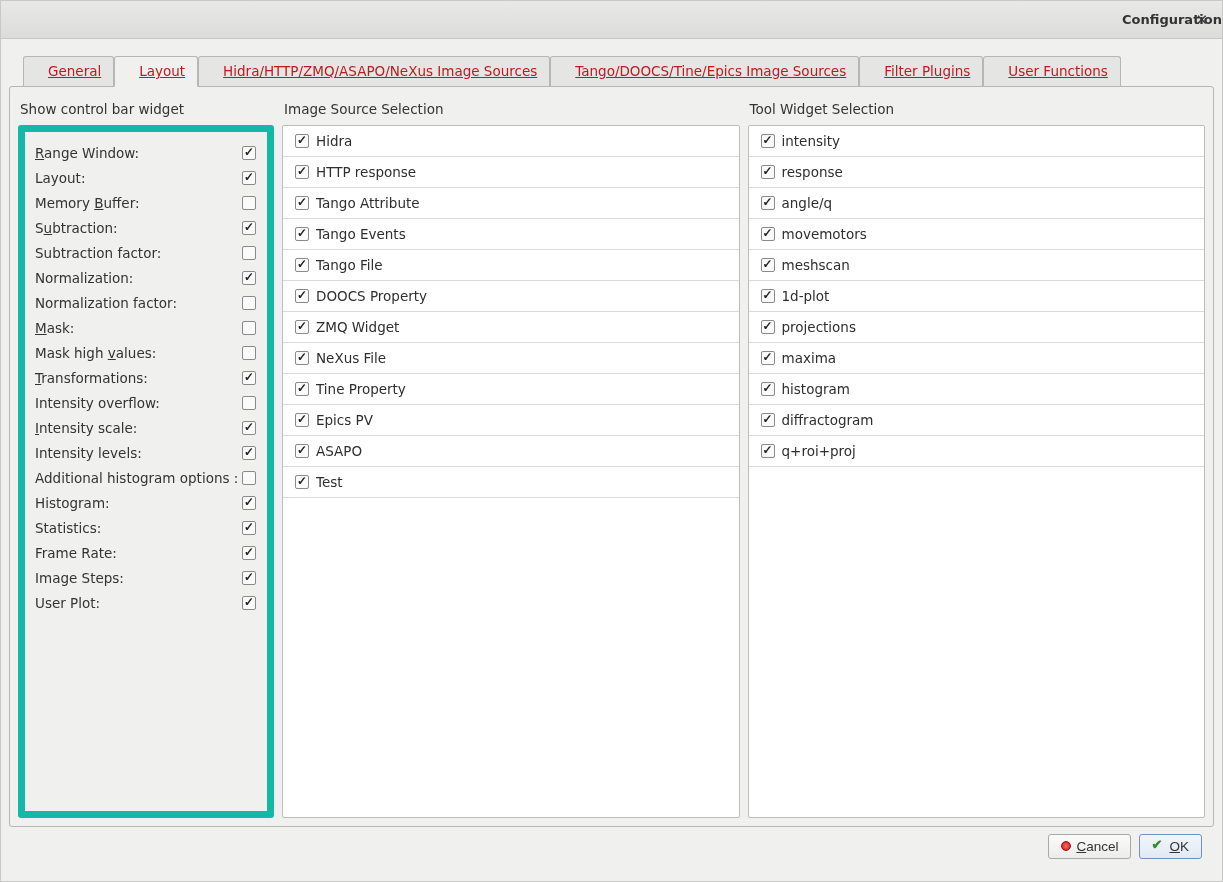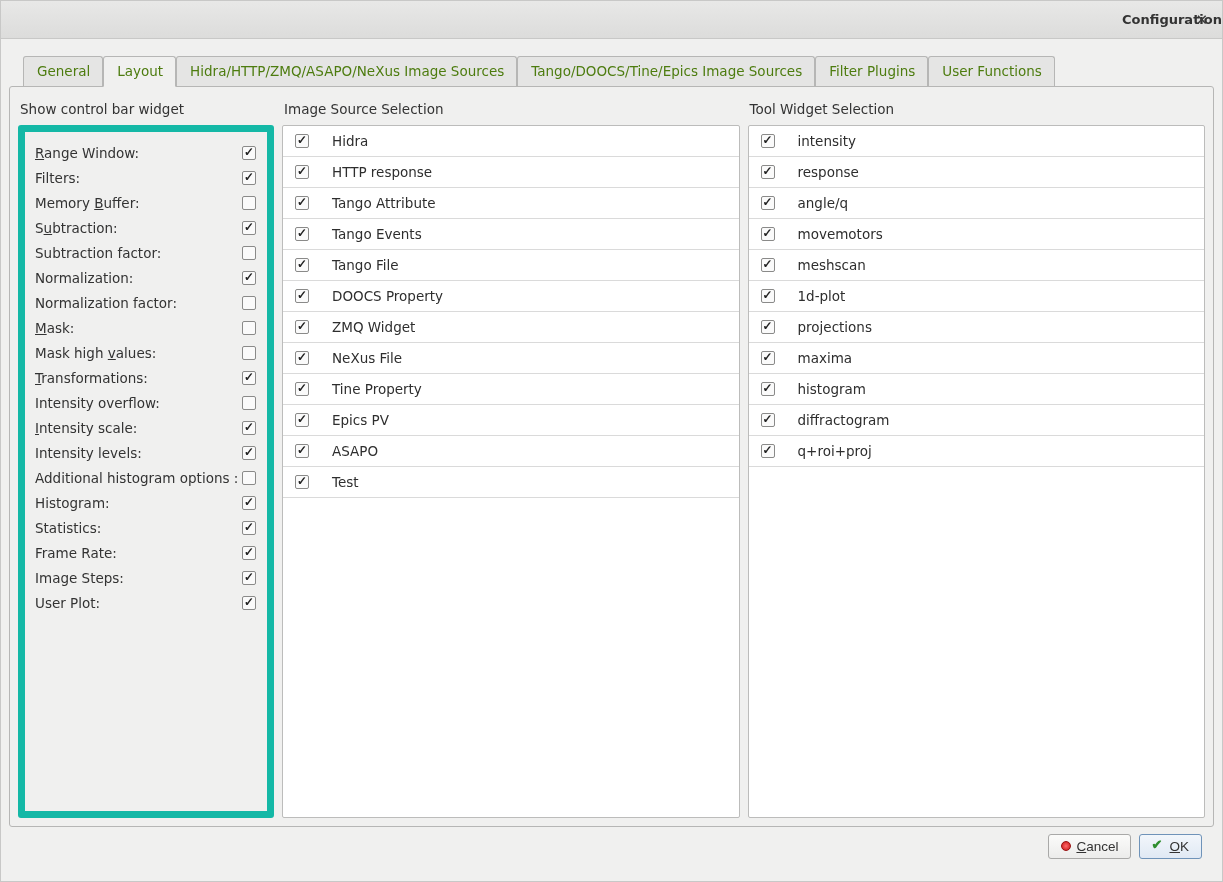--- a/index.html
+++ b/index.html
@@ -48,32 +48,33 @@
     display: flex;
     flex-direction: column;
   }
   .tabbar {
     display: flex;
     gap: 0;
     margin-left: 14px;
     margin-top: 8px;
   }
   .tab {
-    padding: 6px 12px 7px 13px;
+    padding: 6px 12px 7px 24px;
     border: 1px solid #b6b6b5;
     border-bottom: none;
     background: #e5e5e4;
     cursor: pointer;
     font-size: 13.5px;
     border-top-left-radius: 3px;
     border-top-right-radius: 3px;
-    color: #4d7c0f;
+    color: #b91c1c;
     margin-right: 0px;
     position: relative;
     top: 1px;
+    text-decoration: underline;
   }
   .tab.active {
     background: #f0f0ef;
     border-bottom: 1px solid #f0f0ef;
     top: 1px;
     z-index: 2;
   }
   .tabpanel {
     border: 1px solid #b6b6b5;
     flex: 1;
@@ -117,21 +118,21 @@
   .listbox {
     flex: 1;
     border: 1px solid #bcbcbb;
     border-radius: 2px;
     background: #ffffff;
     overflow: auto;
   }
   .list-row {
     display: flex;
     align-items: center;
-    gap: 20px;
+    gap: 4px;
     padding: 5px 8px 5px 8px;
     border-bottom: 1px solid #dadada;
     font-size: 13.5px;
     color: #2e2e2e;
   }
   .chk {
     appearance: none;
     width: 14px;
     height: 14px;
     border: 1px solid #8a8a89;
@@ -210,21 +211,21 @@
     <div class="tabpanel">
 
       <div class="col col1">
         <div class="col-title">Show control bar widget</div>
         <div class="groupbox" id="controlbar-box">
             <div class="ctrl-row">
               <span class="lbl"><span class="under">R</span>ange Window:</span>
               <input type="checkbox" class="chk" checked="" style="">
             </div>
             <div class="ctrl-row">
-              <span class="lbl">Filters:</span>
+              <span class="lbl">Layout:</span>
               <input type="checkbox" class="chk" checked="" style="">
             </div>
             <div class="ctrl-row">
               <span class="lbl">Memory <span class="under">B</span>uffer:</span>
               <input type="checkbox" class="chk" style="">
             </div>
             <div class="ctrl-row">
               <span class="lbl">S<span class="under">u</span>btraction:</span>
               <input type="checkbox" class="chk" checked="" style="">
             </div>

